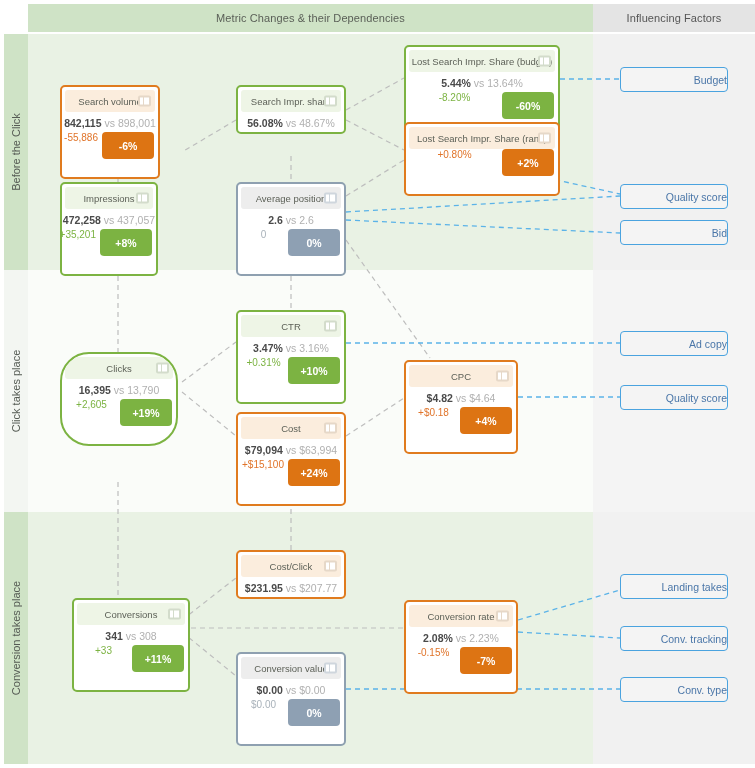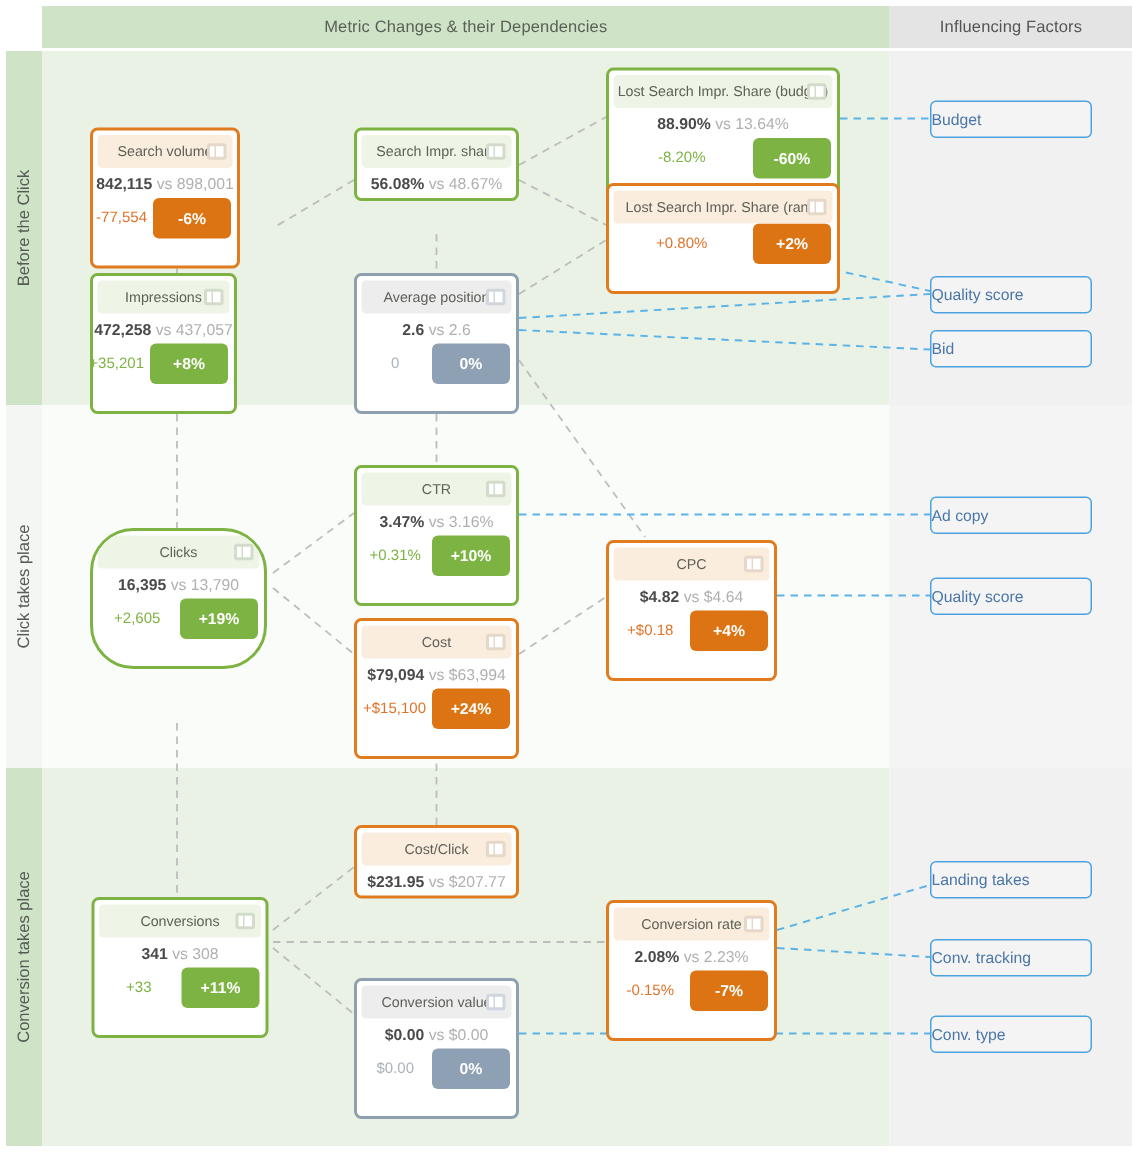--- a/index.html
+++ b/index.html
@@ -122,21 +122,20 @@
     font-size: 10.5px;
     padding: 5px 0 3px 0;
     color: #5a5a5a;
     white-space: nowrap;
   }
   .card .vals .cur { font-weight: bold; color: #4a4a4a; }
   .card .vals .vs  { color: #b0b0b0; font-weight: normal; }
   .card .vals .prv { color: #b0b0b0; }
   .card .foot {
     display: flex;
-    align-items: center;
     justify-content: flex-end;
     padding: 0 4px 18px 5px;
     gap: 4px;
     white-space: nowrap;
   }
   .card .foot .delta {
     font-size: 10px;
     flex: 1;
     text-align: center;
   }
@@ -175,21 +174,21 @@
   .pill {
     position: absolute;
     left: 620px;
     width: 108px;
     height: 25px;
     border: 1.5px solid #4aa3df;
     border-radius: 4px;
     background: #f4f4f4;
     display: flex;
     align-items: center;
-    justify-content: flex-start;
+    justify-content: flex-end;
     font-size: 10.5px;
     color: #4a76a8;
   }
 </style>
 </head>
 <body>
 
 <div id="stage">
 
   <div class="band" id="band-before"></div>
@@ -273,37 +272,37 @@
   </svg>
 
   <div id="card-layer">
       <div class="card orange" style="left: 60px; top: 85px; width: 100px;">
         <div class="ttl">
           <span>Search volume</span>
           <span class="tbl-icon"></span>
         </div>
         <div class="vals"><span class="cur">842,115</span> <span class="vs">vs</span> <span class="prv">898,001</span></div>
         <div class="foot">
-          <span class="delta">-77,554</span>
+          <span class="delta">-55,886</span>
           <span class="pct">-6%</span>
         </div>
       </div>
       <div class="card green" style="left: 236px; top: 85px; width: 110px;">
         <div class="ttl">
           <span>Search Impr. share</span>
           <span class="tbl-icon"></span>
         </div>
         <div class="vals"><span class="cur">56.08%</span> <span class="vs">vs</span> <span class="prv">48.67%</span></div>
       </div>
       <div class="card green" style="left: 404px; top: 45px; width: 156px;">
         <div class="ttl">
           <span>Lost Search Impr. Share (budget)</span>
           <span class="tbl-icon"></span>
         </div>
-        <div class="vals"><span class="cur">88.90%</span> <span class="vs">vs</span> <span class="prv">13.64%</span></div>
+        <div class="vals"><span class="cur">5.44%</span> <span class="vs">vs</span> <span class="prv">13.64%</span></div>
         <div class="foot">
           <span class="delta">-8.20%</span>
           <span class="pct">-60%</span>
         </div>
       </div>
       <div class="card orange" style="left: 404px; top: 122px; width: 156px;">
         <div class="ttl">
           <span>Lost Search Impr. Share (rank)</span>
           <span class="tbl-icon"></span>
         </div>
@@ -378,21 +377,21 @@
           <span class="pct">+24%</span>
         </div>
       </div>
       <div class="card orange" style="left: 236px; top: 550px; width: 110px;">
         <div class="ttl">
           <span>Cost/Click</span>
           <span class="tbl-icon"></span>
         </div>
         <div class="vals"><span class="cur">$231.95</span> <span class="vs">vs</span> <span class="prv">$207.77</span></div>
       </div>
-      <div class="card green" style="left: 61px; top: 598px; width: 118px;">
+      <div class="card green" style="left: 72px; top: 598px; width: 118px;">
         <div class="ttl">
           <span>Conversions</span>
           <span class="tbl-icon"></span>
         </div>
         <div class="vals"><span class="cur">341</span> <span class="vs">vs</span> <span class="prv">308</span></div>
         <div class="foot">
           <span class="delta">+33</span>
           <span class="pct">+11%</span>
         </div>
       </div>

